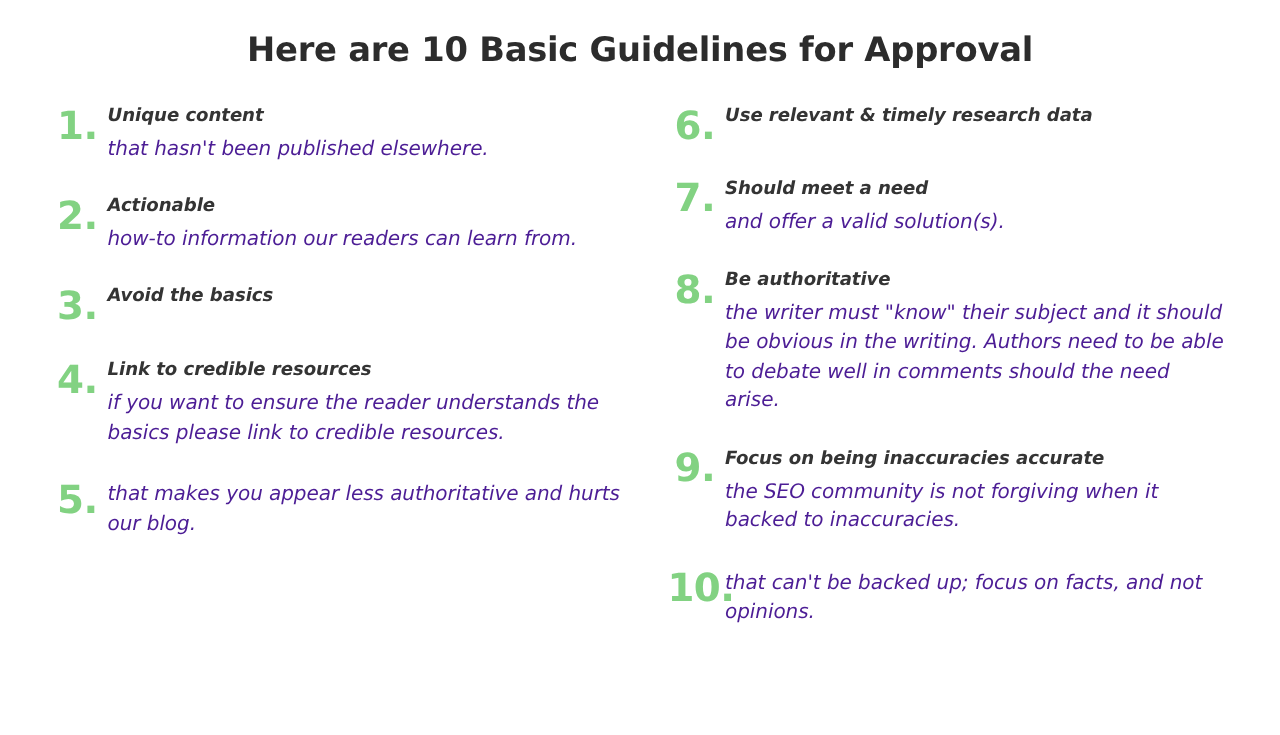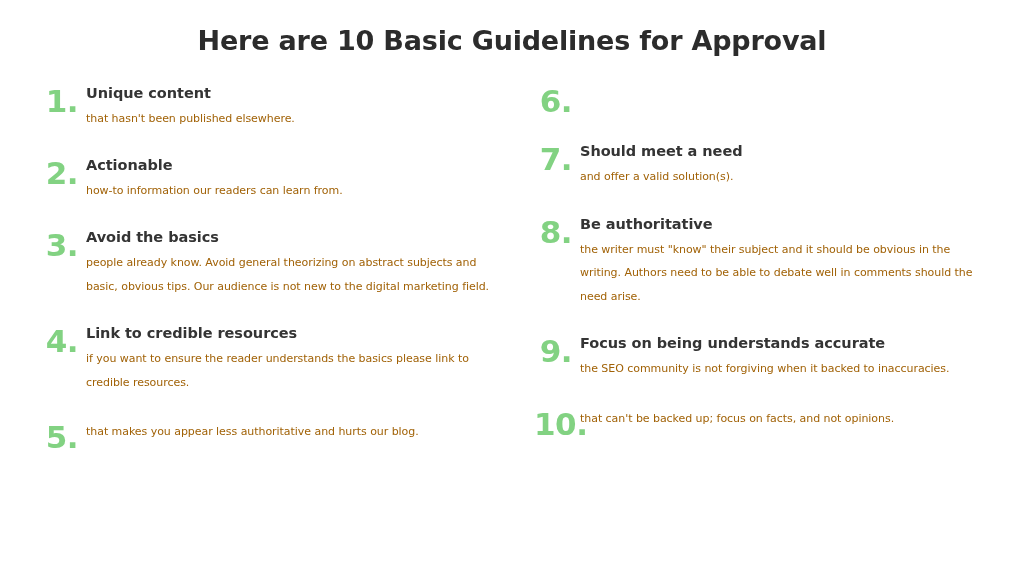--- a/index.html
+++ b/index.html
@@ -81,37 +81,38 @@
     line-height: 31px;
     color: #82d282;
     letter-spacing: -0.5px;
     margin-top: 2px;
     user-select: none;
   }
 
   .item-body {
     flex: 1 1 auto;
     min-width: 0;
+    font-style: italic;
   }
 
   .item-heading {
     font-family: "DejaVu Sans", sans-serif;
     font-size: 14.5px;
     font-weight: bold;
     color: #343434;
     line-height: 19px;
     margin: 0 0 4px 0;
     letter-spacing: -0.05px;
   }
 
   .item-desc {
     font-family: "DejaVu Sans", sans-serif;
-    font-size: 11px;
+    font-size: 16px;
     font-weight: normal;
-    color: #a16207;
+    color: #4c1d95;
     line-height: 23.5px;
     margin: 0;
     letter-spacing: -0.05px;
   }
 
   
   .column-left  .guideline-item:nth-child(1) { margin-bottom: 25px; }
   .column-left  .guideline-item:nth-child(2) { margin-bottom: 26px; }
   .column-left  .guideline-item:nth-child(3) { margin-bottom: 26px; }
   .column-left  .guideline-item:nth-child(4) { margin-bottom: 26px; }
@@ -147,21 +148,20 @@
         <div class="item-body">
           <div class="item-heading">Actionable</div>
           <div class="item-desc">how-to information our readers can learn from.</div>
         </div>
       </div>
 
       <div class="guideline-item">
         <div class="item-number">3.</div>
         <div class="item-body">
           <div class="item-heading">Avoid the basics</div>
-          <div class="item-desc">people already know. Avoid general theorizing on abstract subjects and basic, obvious tips. Our audience is not new to the digital marketing field.</div>
         </div>
       </div>
 
       <div class="guideline-item">
         <div class="item-number">4.</div>
         <div class="item-body">
           <div class="item-heading">Link to credible resources</div>
           <div class="item-desc">if you want to ensure the reader understands the basics please link to credible resources.</div>
         </div>
       </div>
@@ -173,20 +173,21 @@
         </div>
       </div>
 
     </div>
 
     <div class="column column-right">
 
       <div class="guideline-item">
         <div class="item-number">6.</div>
         <div class="item-body">
+          <div class="item-heading">Use relevant &amp; timely research data</div>
         </div>
       </div>
 
       <div class="guideline-item">
         <div class="item-number">7.</div>
         <div class="item-body">
           <div class="item-heading">Should meet a need</div>
           <div class="item-desc">and offer a valid solution(s).</div>
         </div>
       </div>
@@ -195,21 +196,21 @@
         <div class="item-number">8.</div>
         <div class="item-body">
           <div class="item-heading">Be authoritative</div>
           <div class="item-desc">the writer must "know" their subject and it should be obvious in the writing. Authors need to be able to debate well in comments should the need arise.</div>
         </div>
       </div>
 
       <div class="guideline-item">
         <div class="item-number">9.</div>
         <div class="item-body">
-          <div class="item-heading">Focus on being understands accurate</div>
+          <div class="item-heading">Focus on being inaccuracies accurate</div>
           <div class="item-desc">the SEO community is not forgiving when it backed to inaccuracies.</div>
         </div>
       </div>
 
       <div class="guideline-item">
         <div class="item-number">10.</div>
         <div class="item-body">
           <div class="item-desc">that can't be backed up; focus on facts, and not opinions.</div>
         </div>
       </div>

